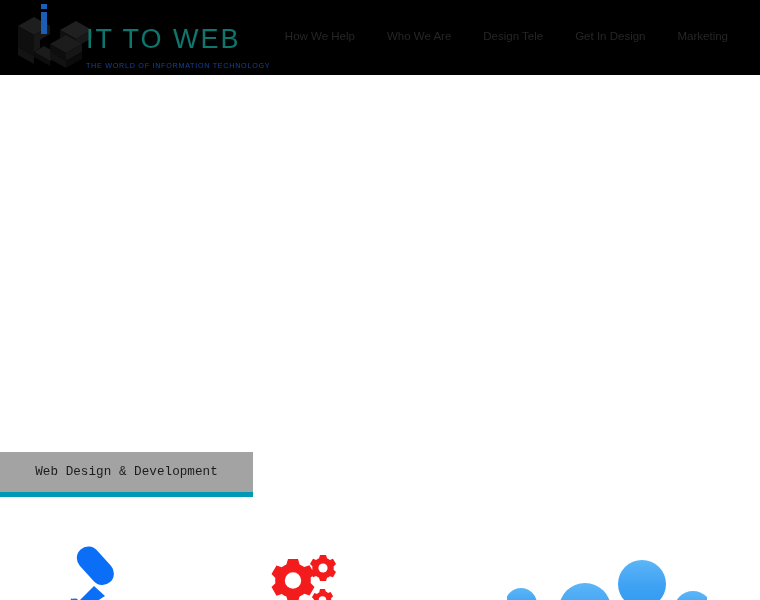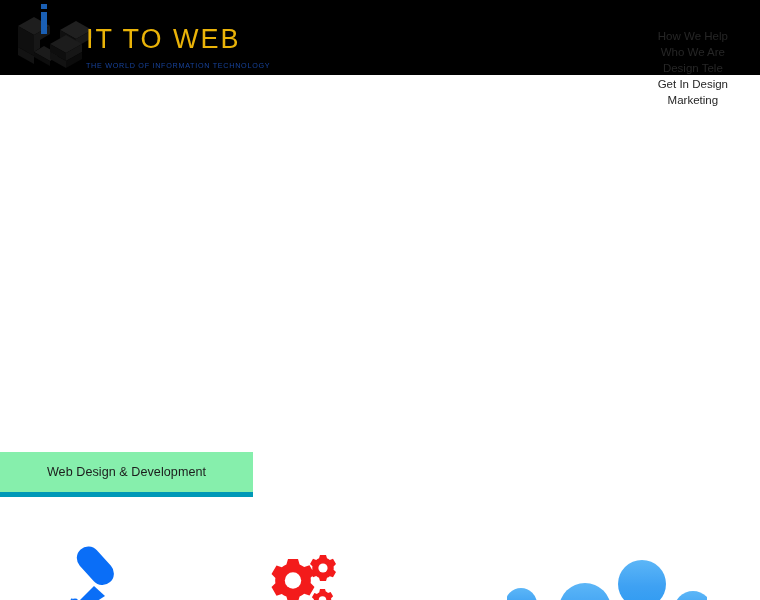--- a/index.html
+++ b/index.html
@@ -41,21 +41,21 @@
   #brand-text-wrap {
     position: absolute;
     left: 86px;
     top: 24px;
     width: 210px;
   }
 
   #brand-name {
     font-size: 27px;
     letter-spacing: 2.0px;
-    color: #eab308;
+    color: #0f766e;
     font-weight: 400;
     line-height: 30px;
     white-space: nowrap;
     font-family: "Liberation Sans", sans-serif;
   }
 
   #brand-tagline {
     margin-top: 2px;
     font-size: 7.2px;
     letter-spacing: 0.72px;
@@ -66,21 +66,20 @@
   }
 
   
   #main-nav {
     position: absolute;
     right: 16px;
     top: 28px;
     display: flex;
     align-items: center;
     gap: 0px;
-    flex-direction: column;
   }
 
   .nav-item {
     color: #262626;
     font-size: 11.5px;
     line-height: 16px;
     padding: 0 16px;
     white-space: nowrap;
     cursor: pointer;
     text-decoration: none;
@@ -104,26 +103,26 @@
     height: 40px;
     display: flex;
   }
 
   .service-tab {
     position: relative;
     height: 40px;
     display: flex;
     align-items: center;
     justify-content: center;
-    background: #86efac;
+    background: #a3a3a3;
     cursor: pointer;
     font-size: 12.6px;
     color: #1c1c1c;
     letter-spacing: 0.05px;
-    font-family: Liberation Sans, sans-serif;
+    font-family: Liberation Mono, monospace;
   }
 
   .service-tab.tab-left   { flex: 0 0 253px; }
   .service-tab.tab-center {
     flex: 0 0 254px;
     border: 1px solid #d2d2d2;
     border-bottom: none;
   }
   .service-tab.tab-right  { flex: 0 0 253px; }
 

